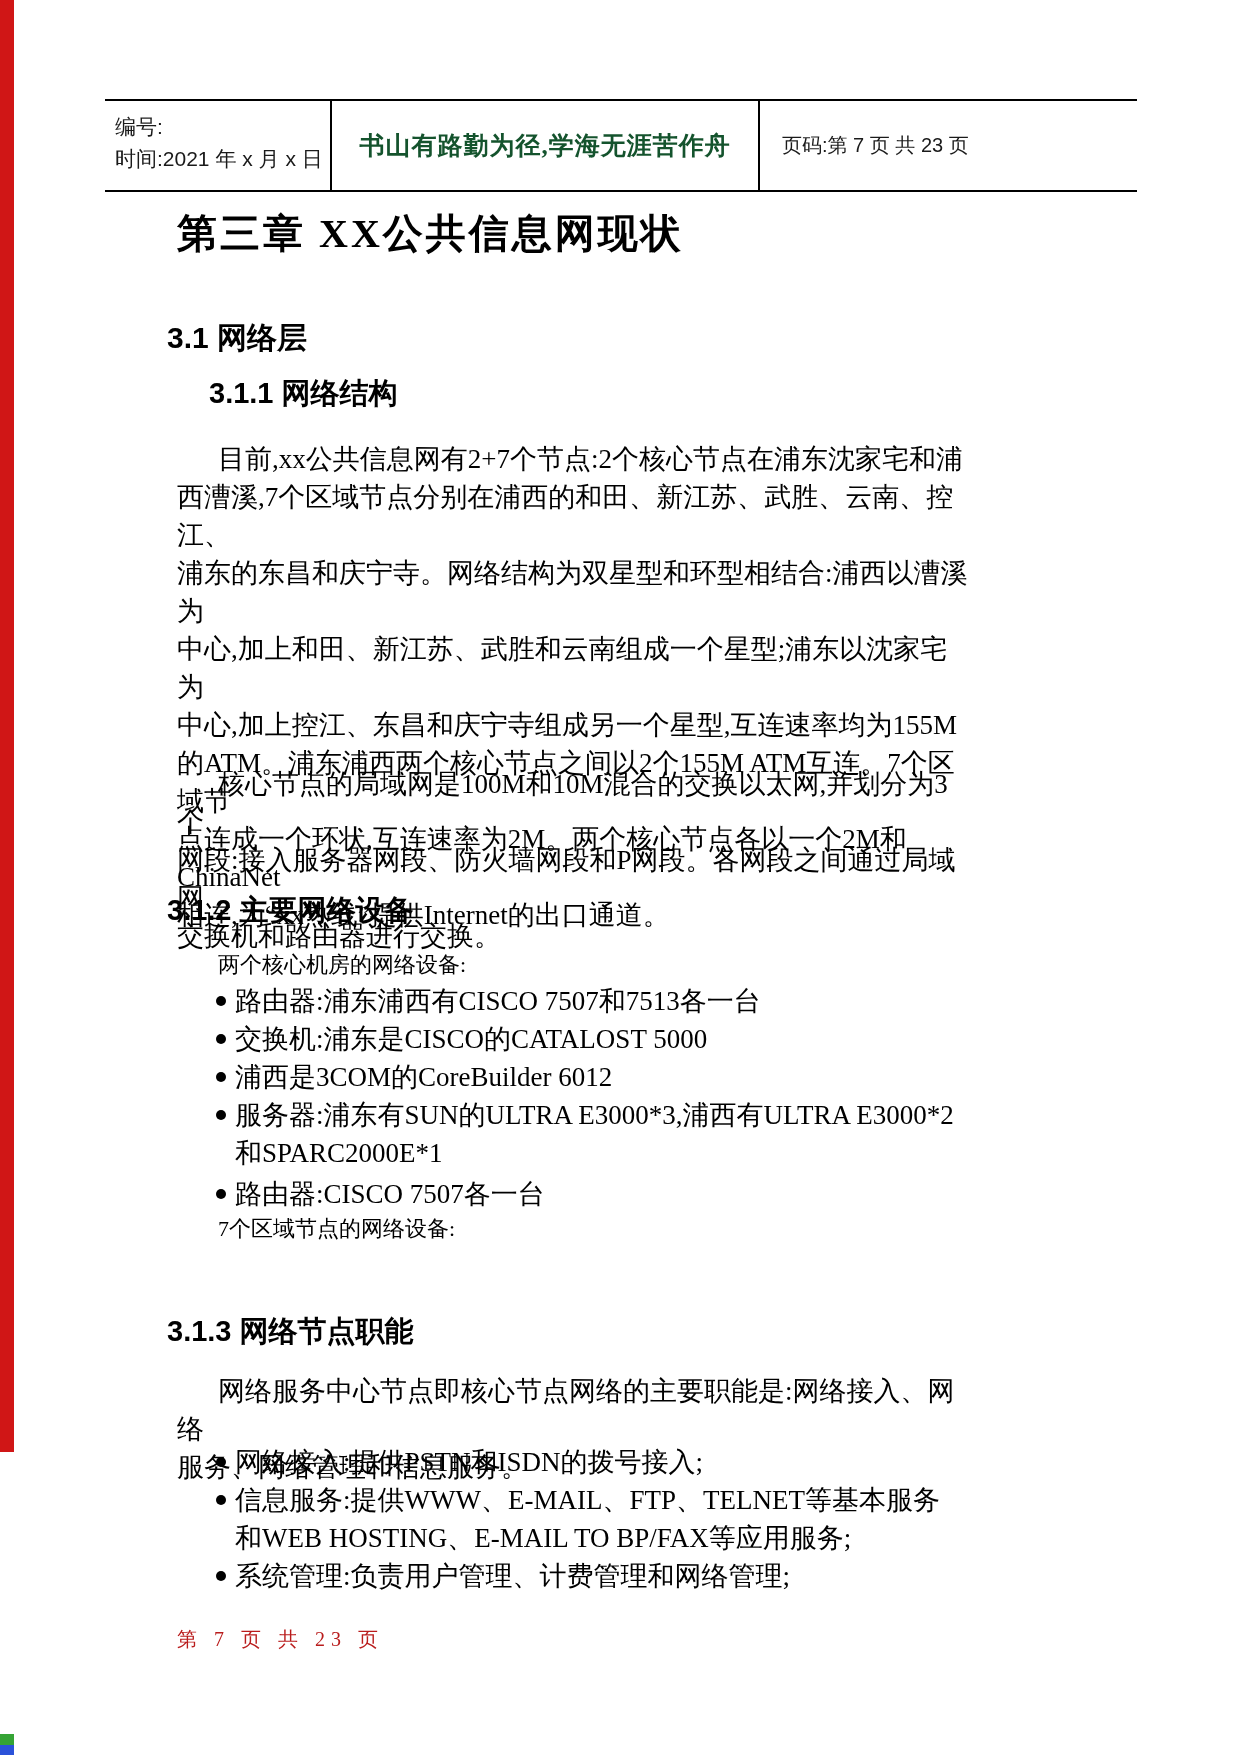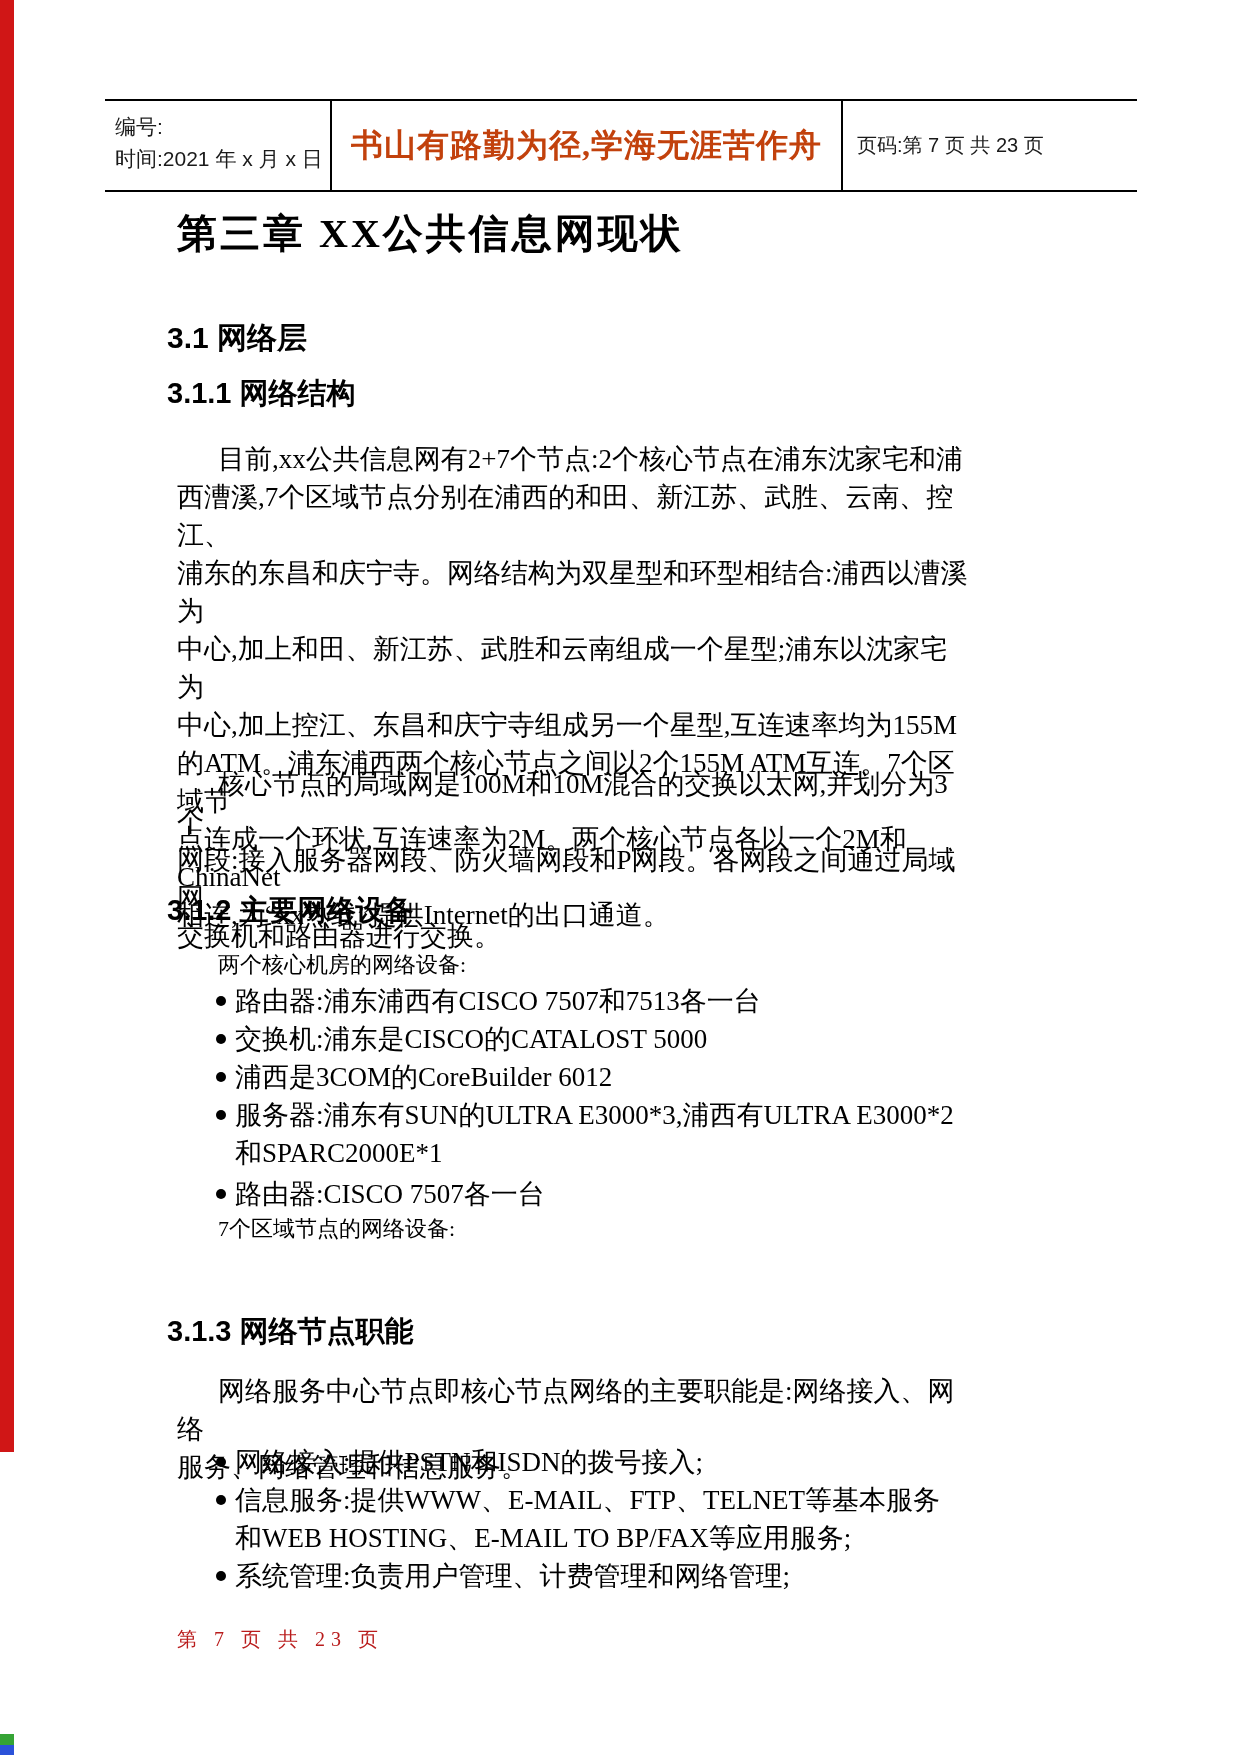--- a/index.html
+++ b/index.html
@@ -17,41 +17,41 @@
   .header-table {
     position:absolute; left:105px; top:99px; width:1032px; height:93px;
     border-top:2px solid #000; border-bottom:2px solid #000;
     display:flex; box-sizing:border-box; background:#fff;
   }
   .hcell1 {
     width:225px; box-sizing:border-box; padding:10px 0 0 10px;
     font-family:"Liberation Sans", sans-serif; font-size:21px; line-height:32px; color:#1a1a1a;
   }
   .hcell2 {
-    width:513px; box-sizing:border-box;
+    width:430px; box-sizing:border-box;
     border-left:2px solid #000; border-right:2px solid #000;
     display:flex; align-items:center; justify-content:center;
-    color:#c2410c; font-weight:bold; font-size:32px; letter-spacing:1px;
+    color:#14532d; font-weight:bold; font-size:25px; letter-spacing:1px;
   }
   .hcell3 {
-    flex:1; display:flex; align-items:center; padding-left:14px;
+    flex:1; display:flex; align-items:center; padding-left:22px;
     font-family:"Liberation Sans", sans-serif; font-size:20px; color:#1a1a1a;
   }
 
   .doc-title {
     position:absolute; left:177px; top:206px; width:792px; text-align:left;
     font-size:40px; font-weight:bold; letter-spacing:3px;
   }
 
   .h-sec {
     position:absolute; left:167px;
     font-family:"Liberation Sans", sans-serif; font-weight:bold; color:#000;
   }
   #h31  { top:318px;  font-size:30px; }
-  #h311 { top:374px;  font-size:29px; }
+  #h311 { top:374px;  font-size:29px;margin-left:42px; }
   #h312 { top:891px;  font-size:29px; }
   #h313 { top:1312px; font-size:29px; }
 
   .para {
     position:absolute; left:177px; width:794px;
     font-size:27px; line-height:38px; white-space:pre-line; text-indent:41px;
   }
   #p1 { top:440px; }
   #p2 { top:745px;margin-top:20px; }
   #p3 { top:1372px; }

